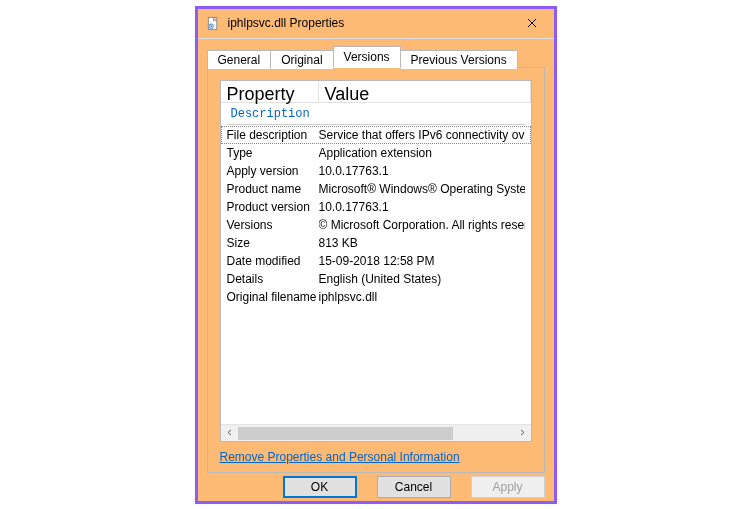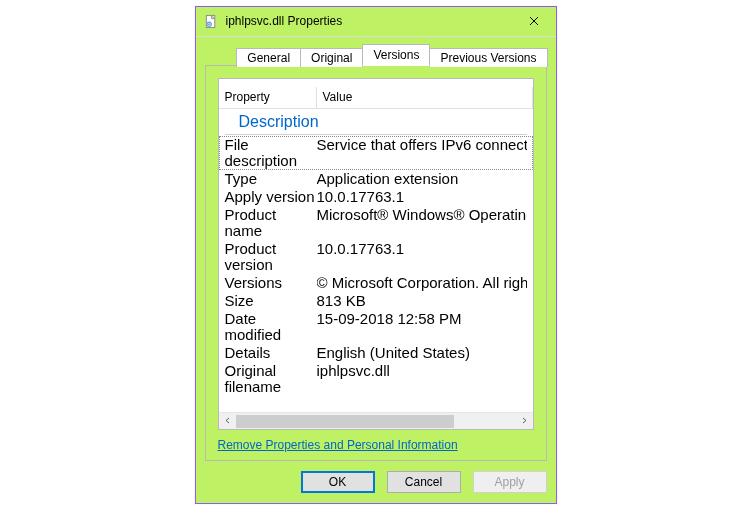--- a/index.html
+++ b/index.html
@@ -12,22 +12,22 @@
     font-family: "Segoe UI", Tahoma, sans-serif;
     font-size: 12px;
     color: #000;
     display: flex;
     justify-content: center;
     align-items: center;
   }
   .dialog {
     width: 362px;
     height: 498px;
-    border: 1px solid #8b5cf6;
-    background: #bef264;
+    border: 3px solid #8b5cf6;
+    background: #fdba74;
     display: flex;
     flex-direction: column;
     box-shadow: 0 0 0 1px rgba(0,0,0,0.02);
   }
   .titlebar {
     height: 30px;
     display: flex;
     align-items: center;
     padding: 0 0 0 8px;
     border-bottom: 1px solid #ddd;
@@ -58,21 +58,20 @@
     padding: 6px 9px 0 9px;
     display: flex;
     flex-direction: column;
   }
   .tabstrip {
     display: flex;
     align-items: flex-end;
     height: 22px;
     position: relative;
     z-index: 2;
-    justify-content: flex-end;
   }
   .tab {
     padding: 3px 10px 3px 10px;
     border: 1px solid #b9b9b9;
     border-bottom: none;
     background: #fff;
     font-size: 12px;
     margin-right: -1px;
     position: relative;
     top: 1px;
@@ -103,48 +102,48 @@
     flex: 1;
     background: #fff;
     overflow: hidden;
     display: flex;
     flex-direction: column;
   }
   .lb-header {
     display: flex;
     height: 22px;
     border-bottom: 1px solid #e0e0e0;
-    font-size: 12px;
-    margin-top: 8px;
+    font-size: 18px;
   }
   .lb-header .col {
     padding: 3px 6px;
     border-right: 1px solid #e0e0e0;
     background: #fff;
   }
   .col-prop { width: 98px; }
   .col-val { flex: 1; }
   .lb-body {
     flex: 1;
     overflow: hidden;
     padding: 2px 0 0 0;
   }
   .group-header {
     color: #0066cc;
-    padding: 2px 6px 2px 20px;
-    font-size: 16px;
+    padding: 2px 6px 2px 10px;
+    font-size: 12px;
+    font-family: Liberation Mono, monospace;
   }
   .divider {
     border-top: 1px solid #d0d0d0;
     margin: 1px 6px 1px 6px;
   }
   .prop-row {
     display: flex;
     padding: 1px 6px 1px 6px;
-    font-size: 15px;
+    font-size: 12px;
     line-height: 16px;
   }
   .prop-row .pname { width: 92px; flex-shrink: 0; }
   .prop-row .pval { flex: 1; white-space: nowrap; overflow: hidden; }
   .prop-row.selected {
     outline: 1px dotted #888;
     outline-offset: -1px;
     background: #fff;
   }
   .hscroll {
@@ -179,25 +178,25 @@
   .link-row {
     margin-top: 8px;
     font-size: 12px;
   }
   .link-row a {
     color: #0066cc;
     text-decoration: underline;
     margin-top: 33px;
   }
   .button-row {
-    height: 42px;
+    height: 28px;
     display: flex;
     justify-content: flex-end;
     align-items: center;
-    gap: 12px;
+    gap: 20px;
     padding: 0 9px 0 0;
   }
   .btn {
     width: 74px;
     height: 22px;
     border: 1px solid #adadad;
     background: #e1e1e1;
     font-size: 12px;
     font-family: inherit;
     padding: 0;

